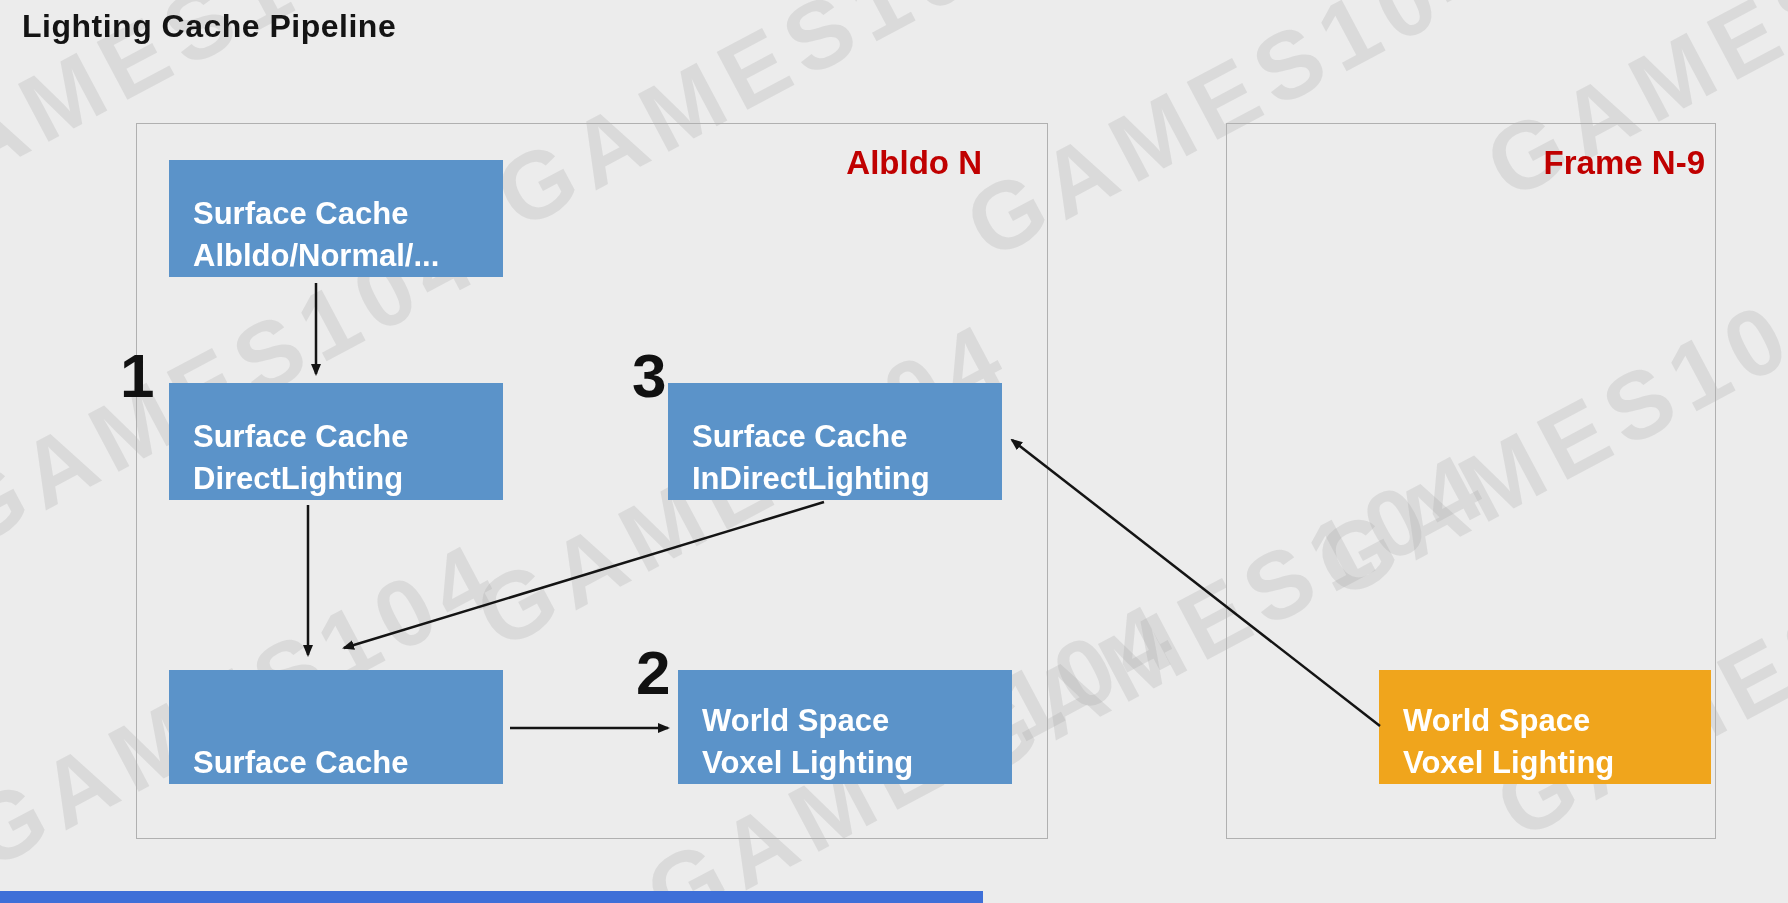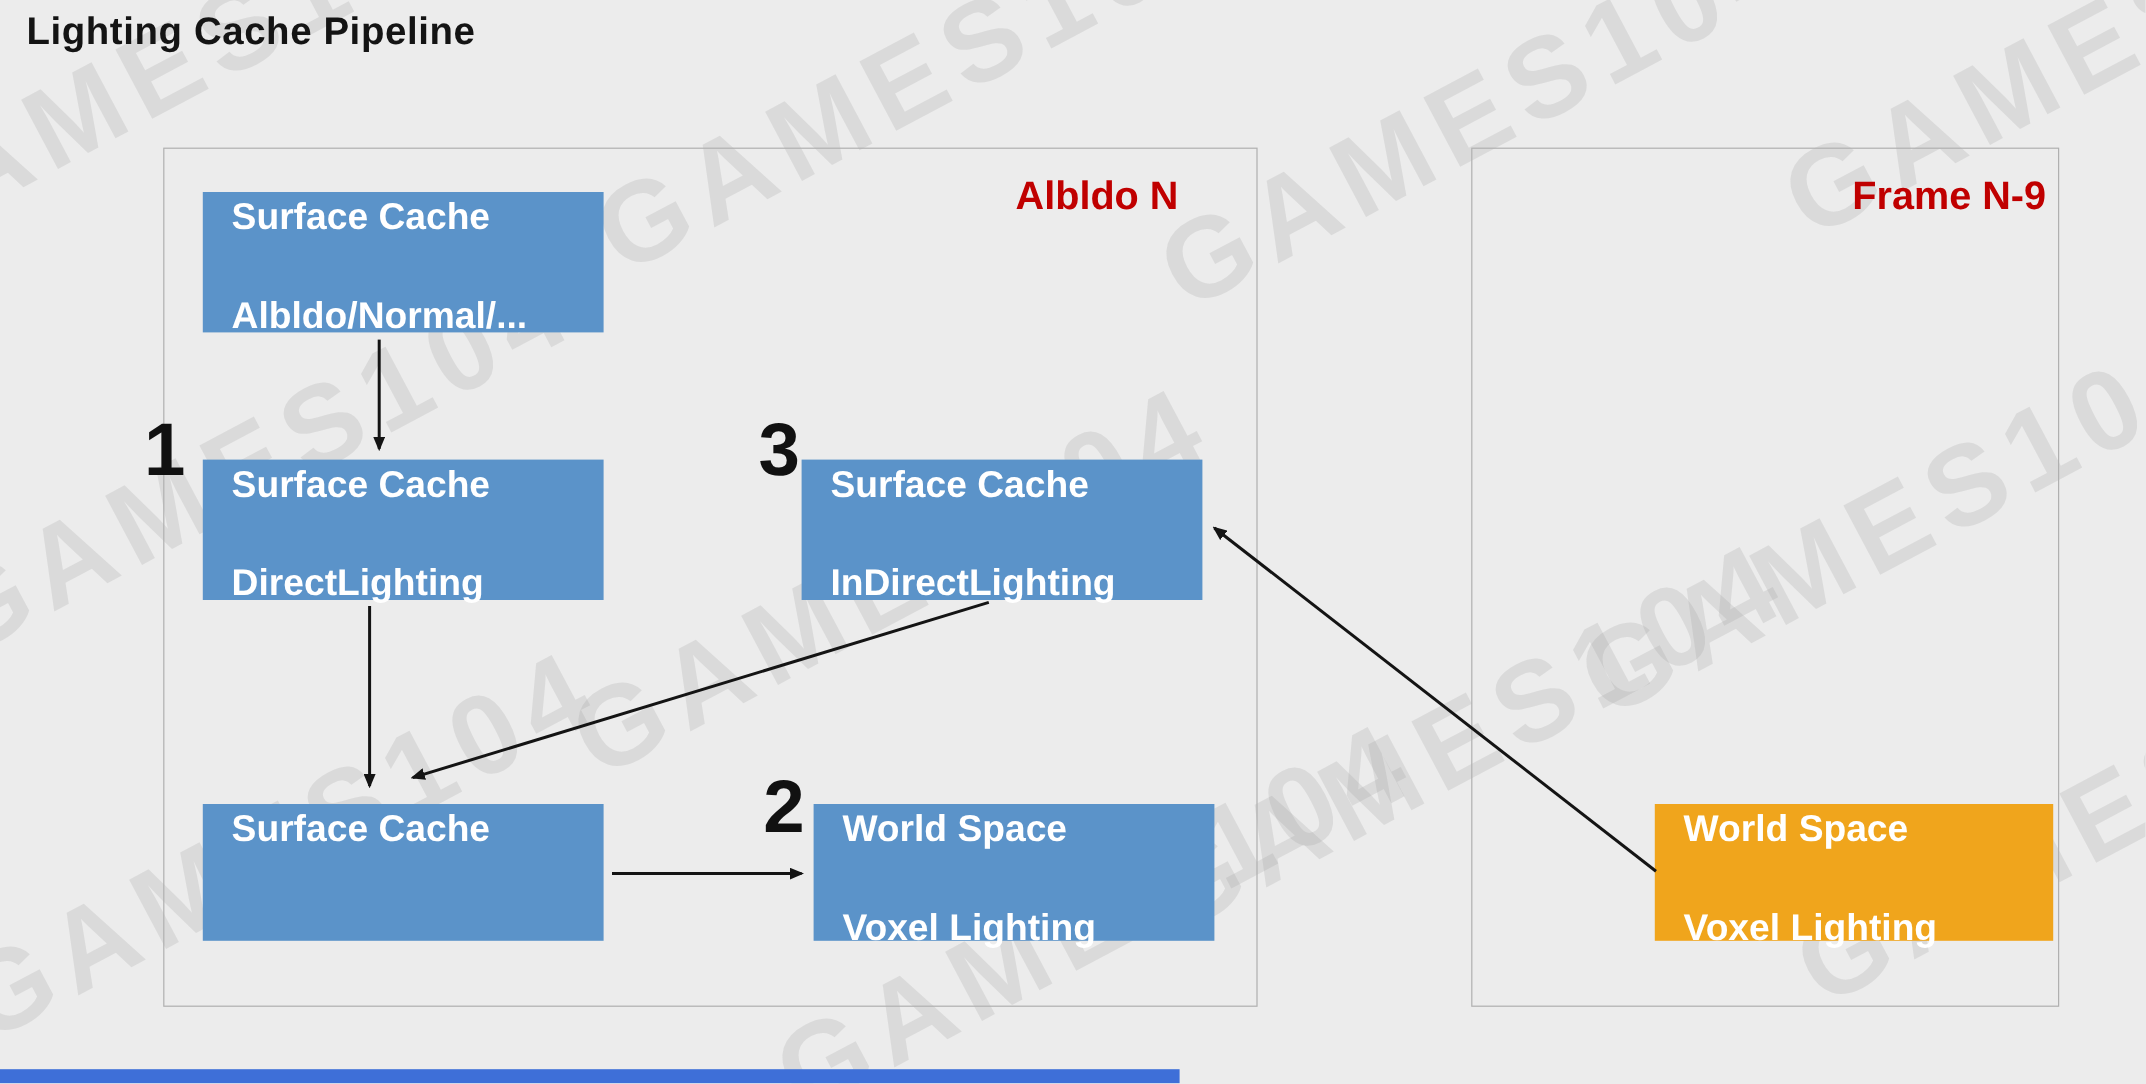--- a/index.html
+++ b/index.html
@@ -49,27 +49,26 @@
     font-weight:bold;
     color:#c00000;
   }
   .frame-n  .frame-label { right:65px; }
   .frame-n1 .frame-label { right:10px; }
 
   .node {
     position:absolute;
     display:flex;
     flex-direction:column;
-    justify-content:flex-start;
+    justify-content:flex-end;
     padding-left:24px;
     color:#ffffff;
     font-weight:bold;
     font-size:31px;
     line-height:1.35;
-    gap:40px;
   }
   .node.blue   { background:#5b93c9; }
   .node.orange { background:#f0a51c; }
 
   .n-albedo     { left:169px;  top:160px; width:334px; height:117px; }
   .n-direct     { left:169px;  top:383px; width:334px; height:117px; }
   .n-indirect   { left:668px;  top:383px; width:334px; height:117px; }
   .n-final      { left:169px;  top:670px; width:334px; height:114px; }
   .n-voxel      { left:678px;  top:670px; width:334px; height:114px; }
   .n-voxel-prev { left:1379px; top:670px; width:332px; height:114px; }

